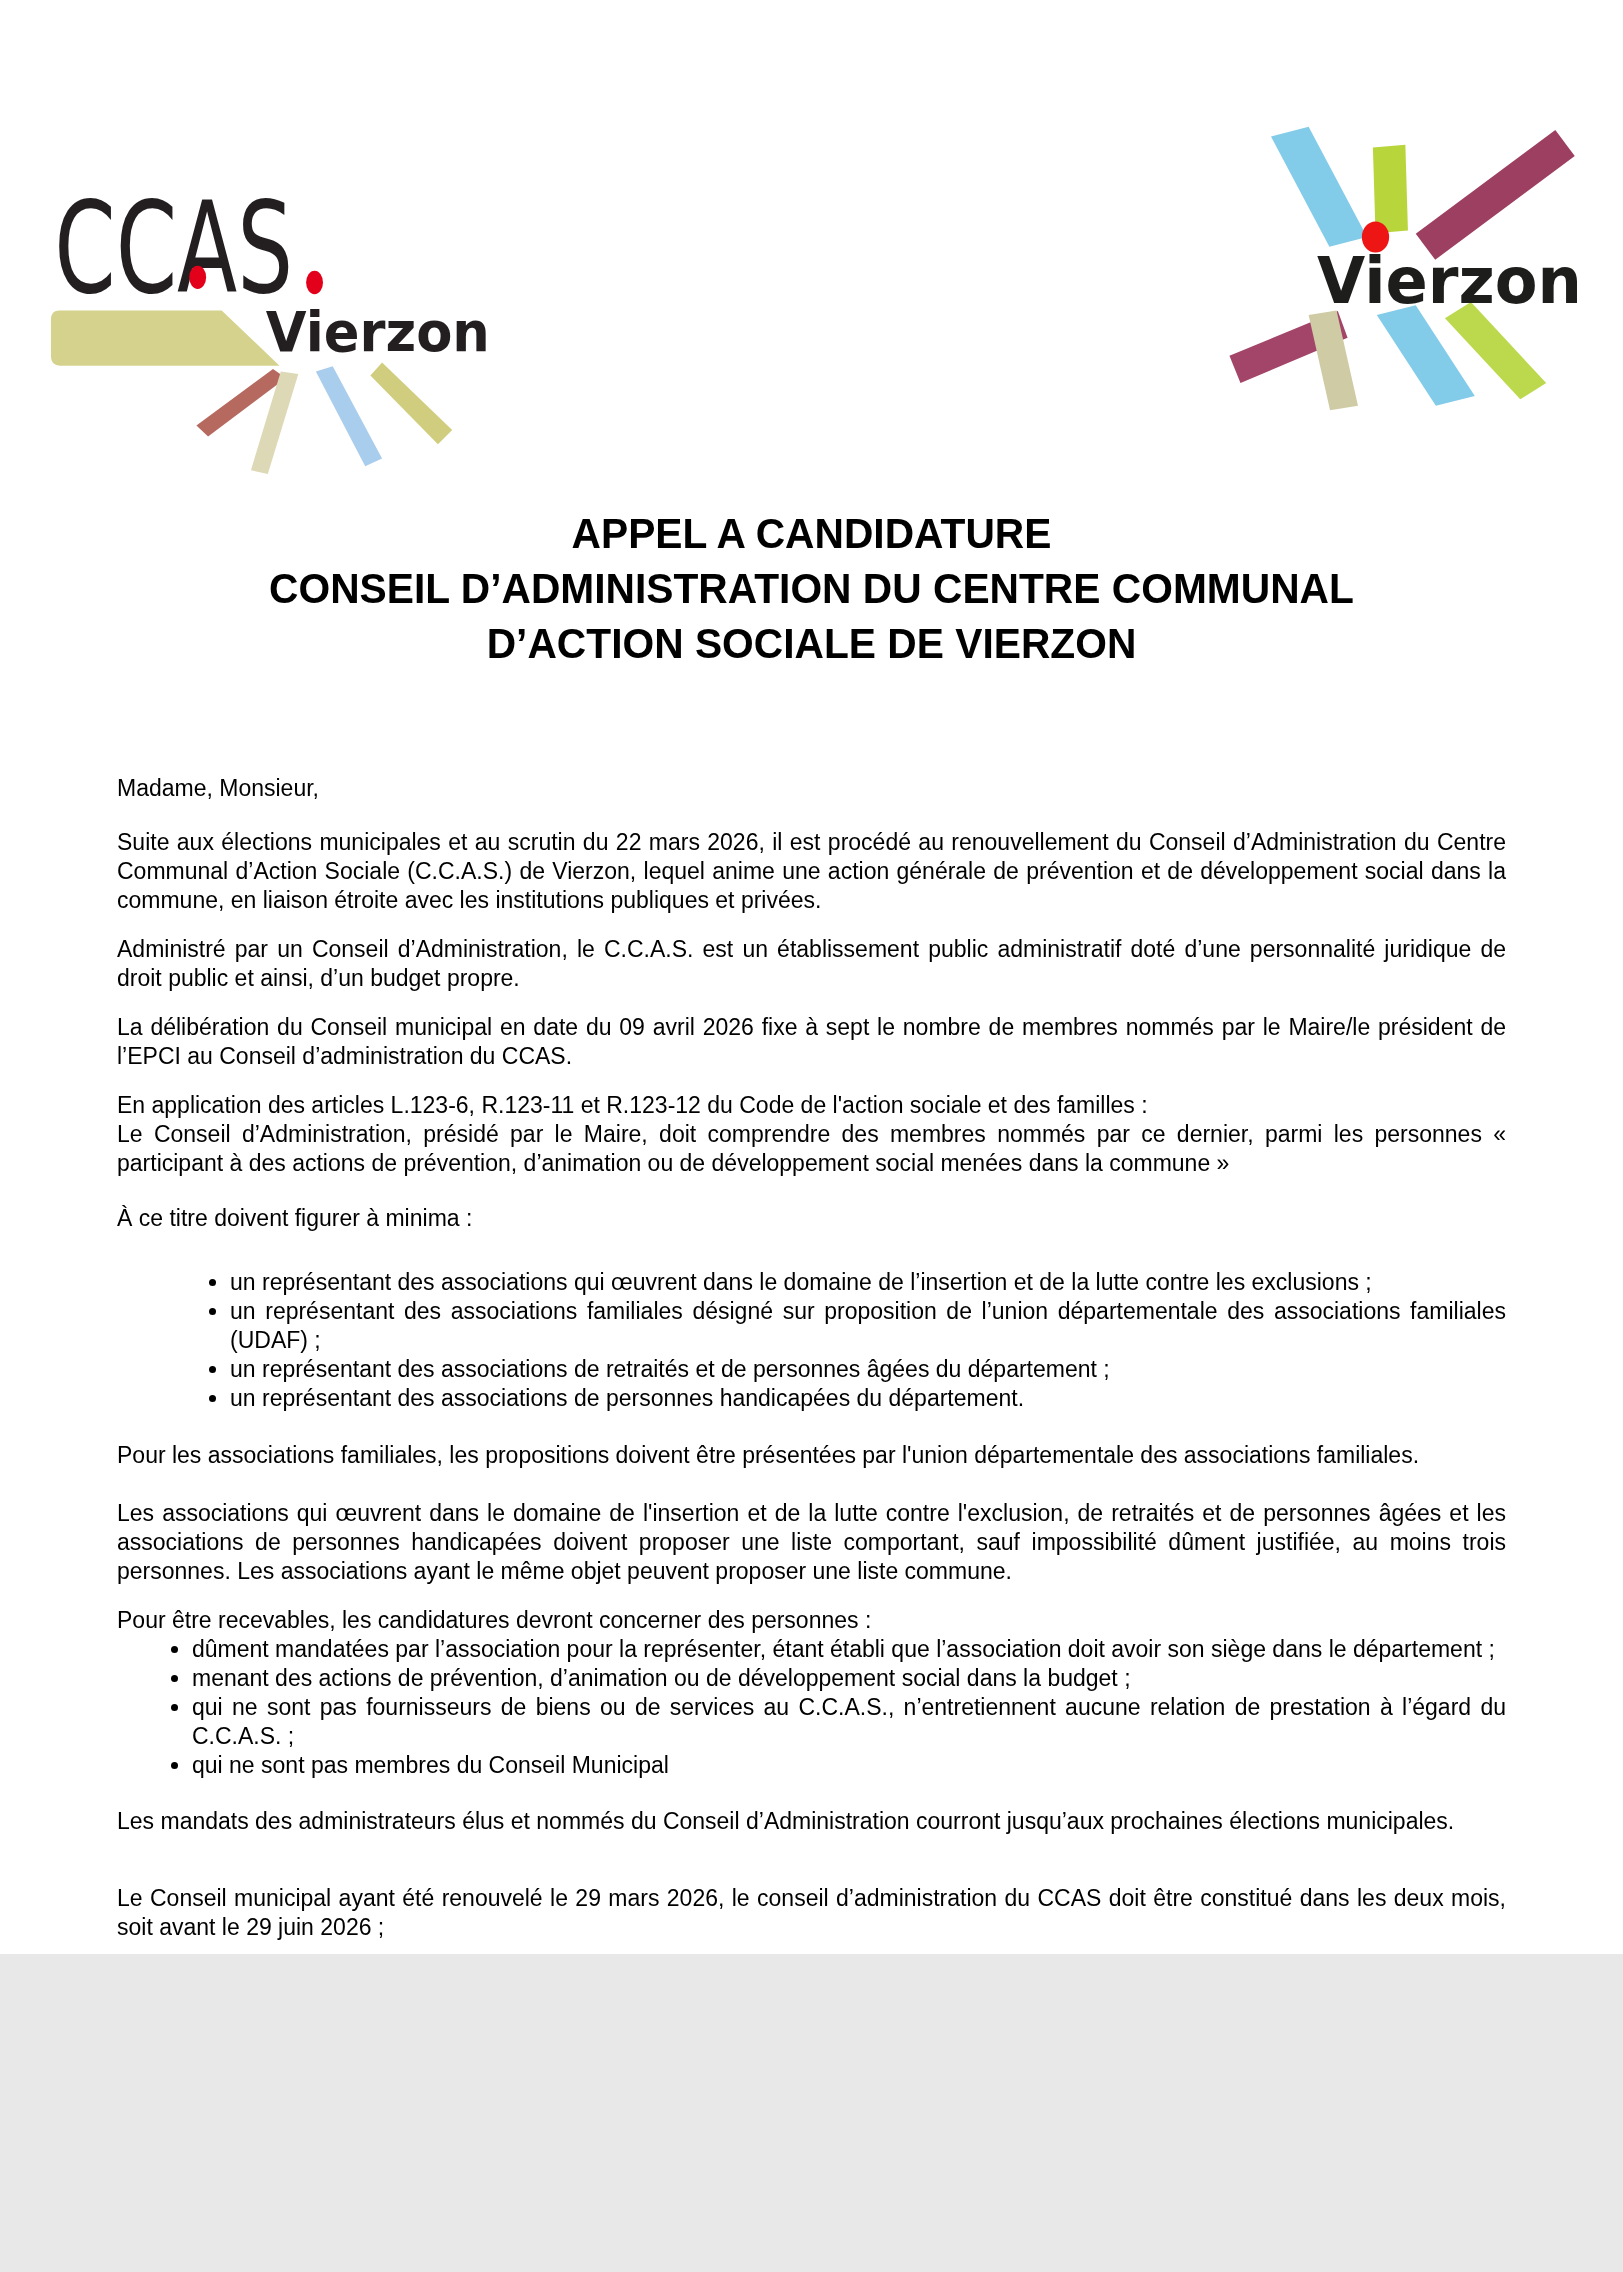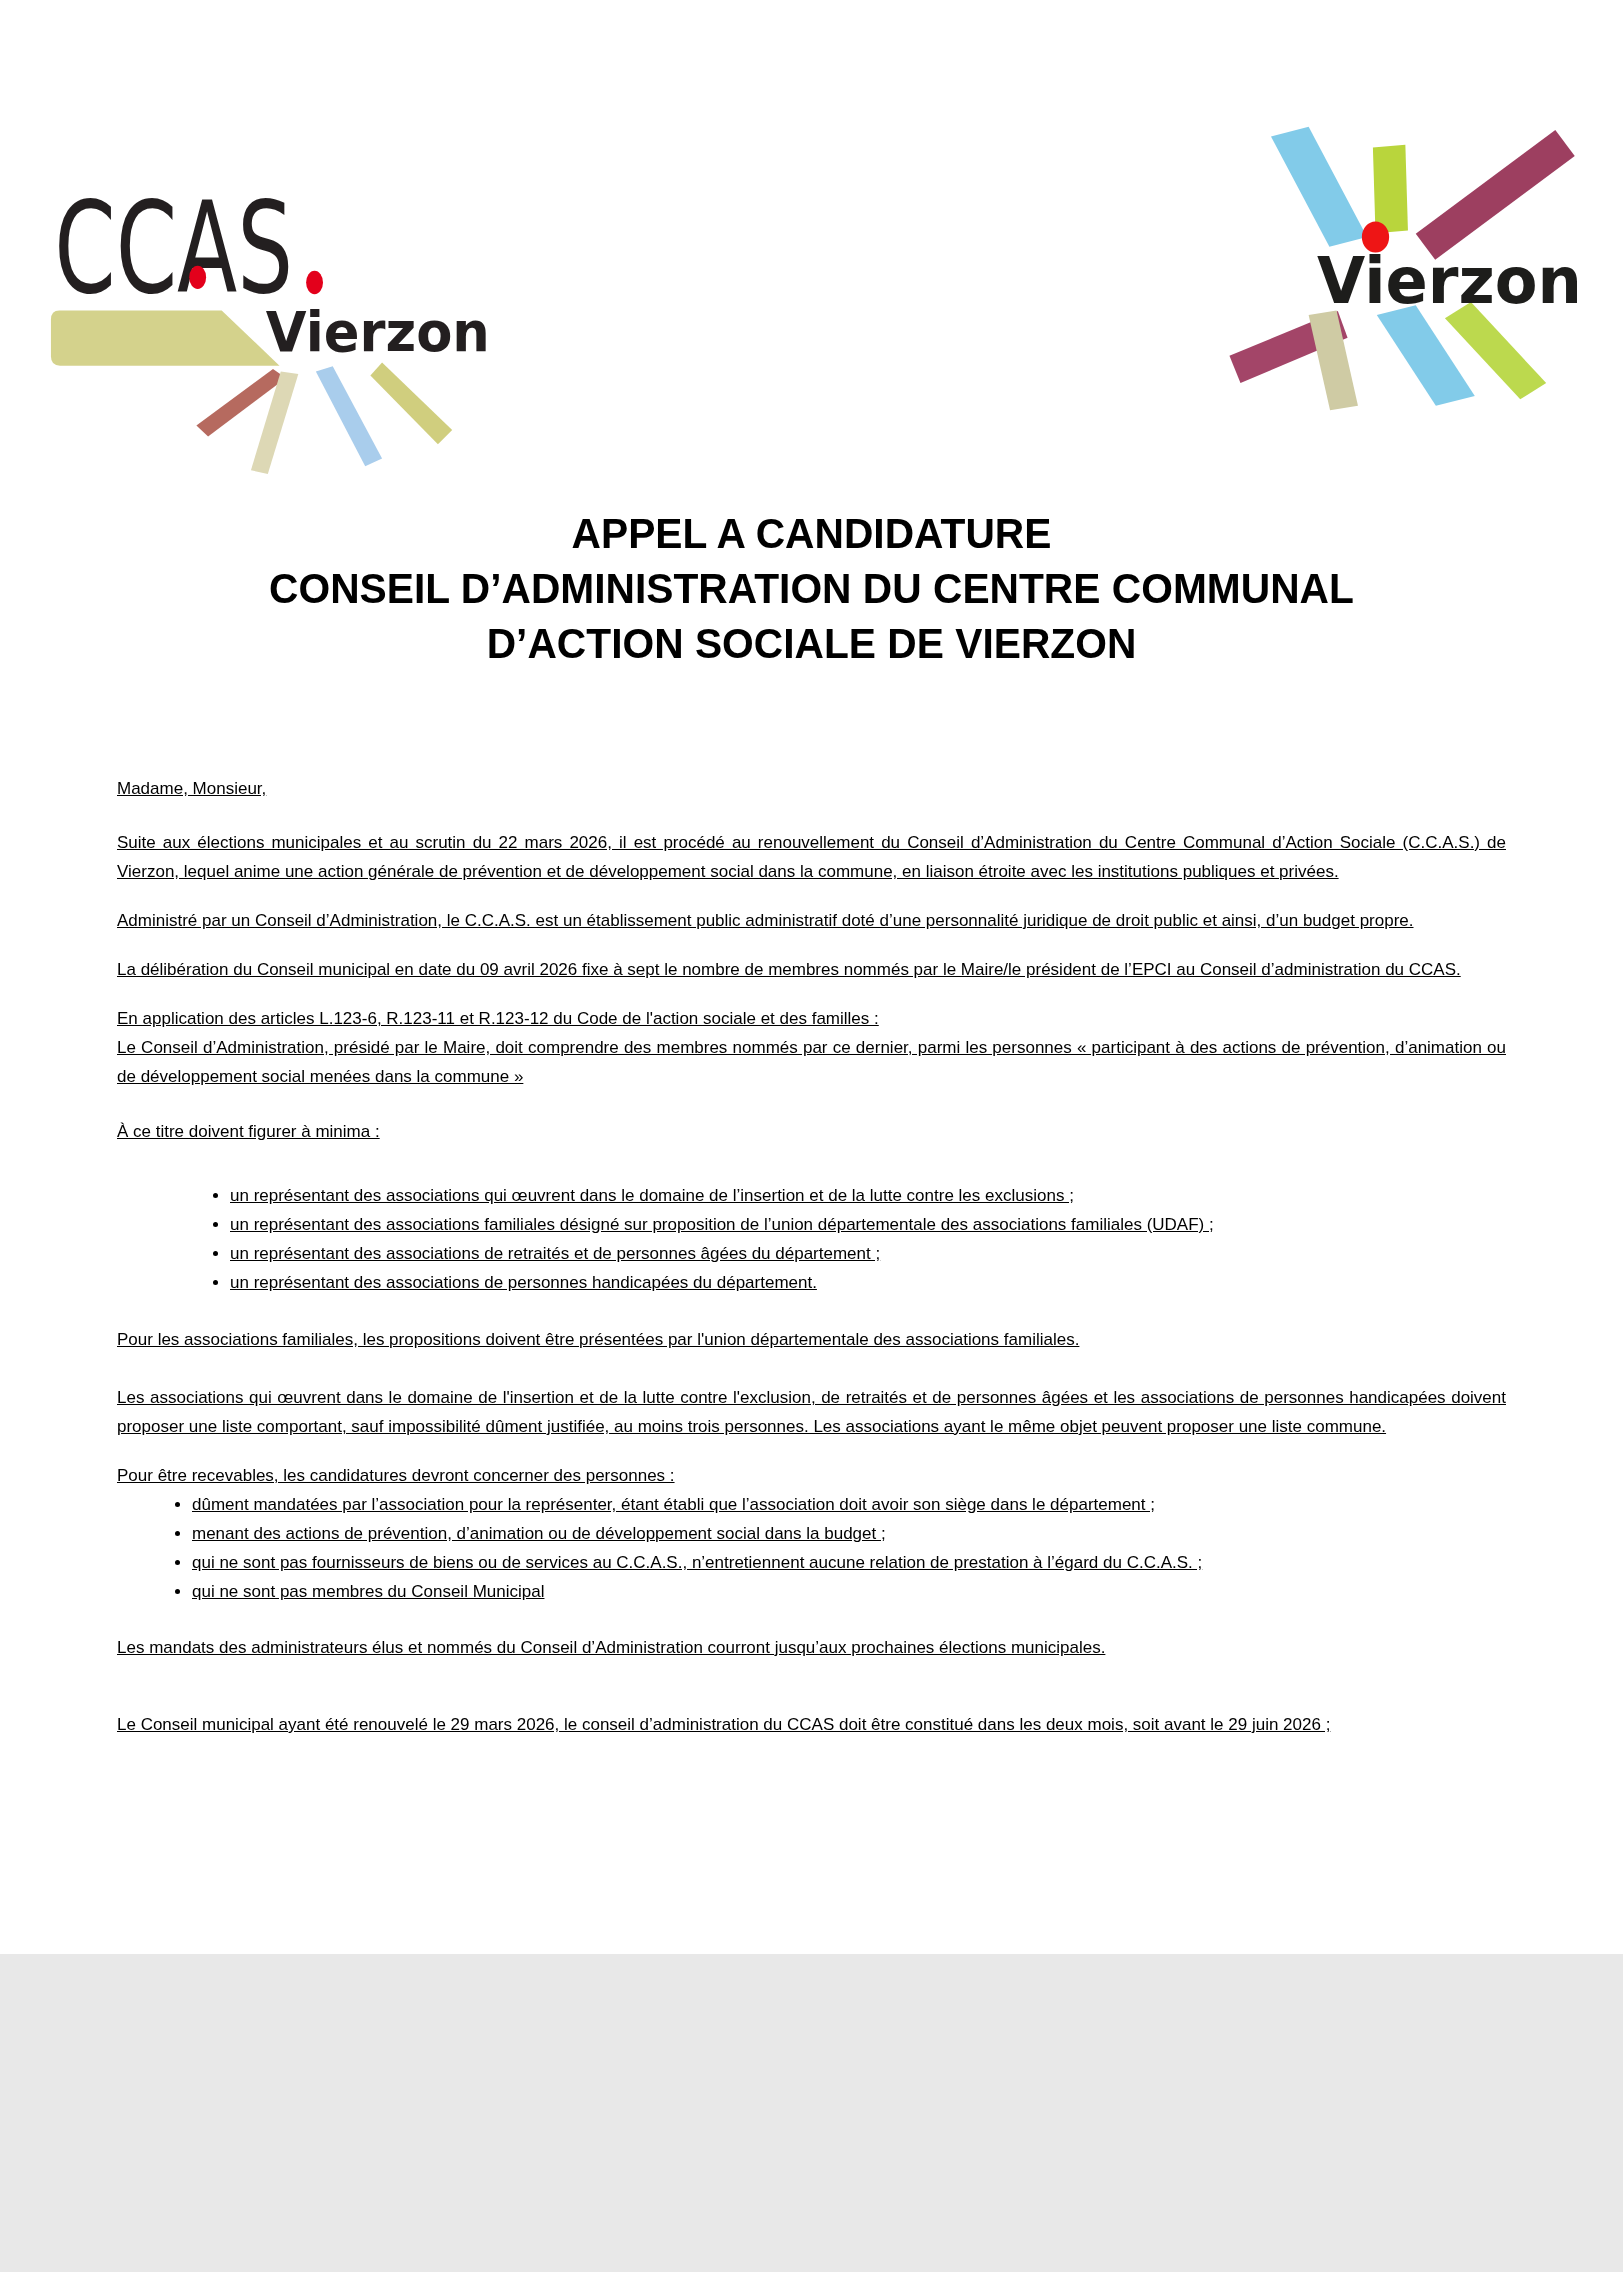--- a/index.html
+++ b/index.html
@@ -25,24 +25,23 @@
     font-weight:bold;
     font-size:42px;
     line-height:55px;
     letter-spacing:0px;
     transform:scaleX(0.97);
     transform-origin:50% 0;
   }
   
   .body-text{
     padding:0 117px;
-    font-size:17px;
+    font-size:23px;
     line-height:29px;
     text-align:justify;
-    text-decoration:underline;
   }
   .body-text p{margin:0 0 20px 0;}
   p.salutation{margin-top:103px;margin-bottom:25px;}
   p.mb40{margin-bottom:26px;}
   p.mb45{margin-bottom:29px;}
   p.mb0{margin-bottom:0;}
   p.mb74{margin-bottom:48px;}
   p.mb29{margin-bottom:19px;}
   ul.blist{
     margin:0;

